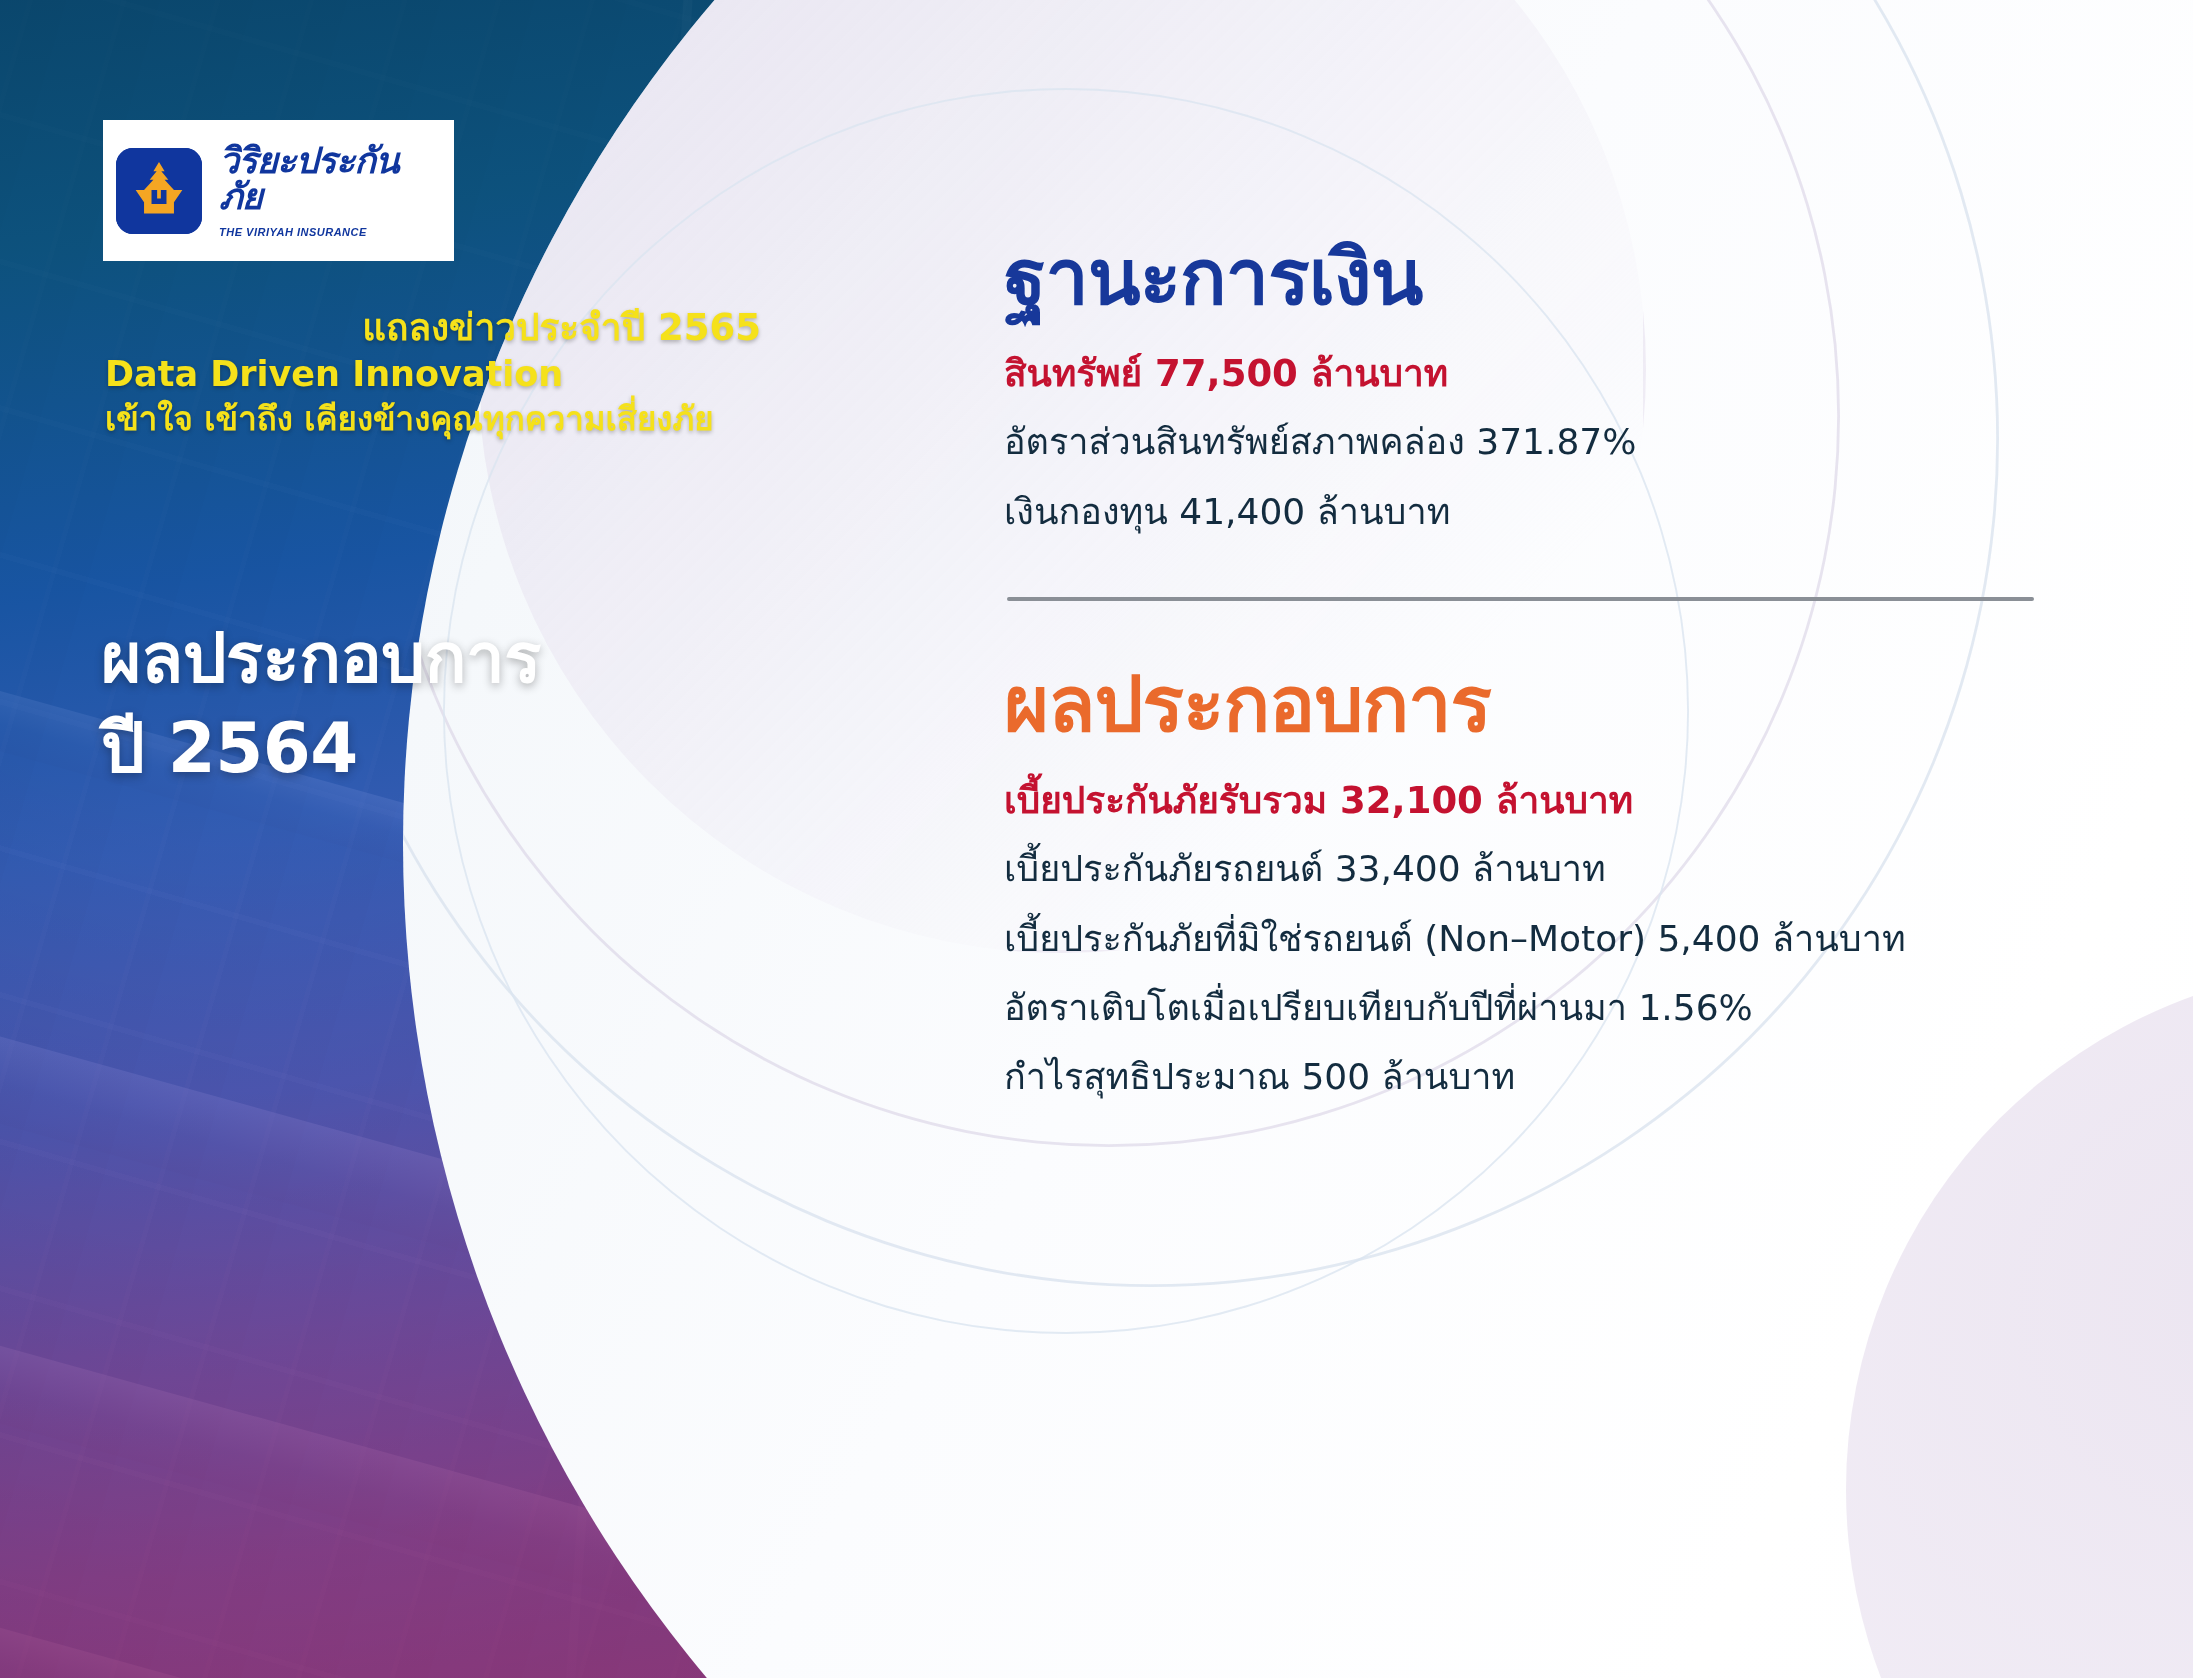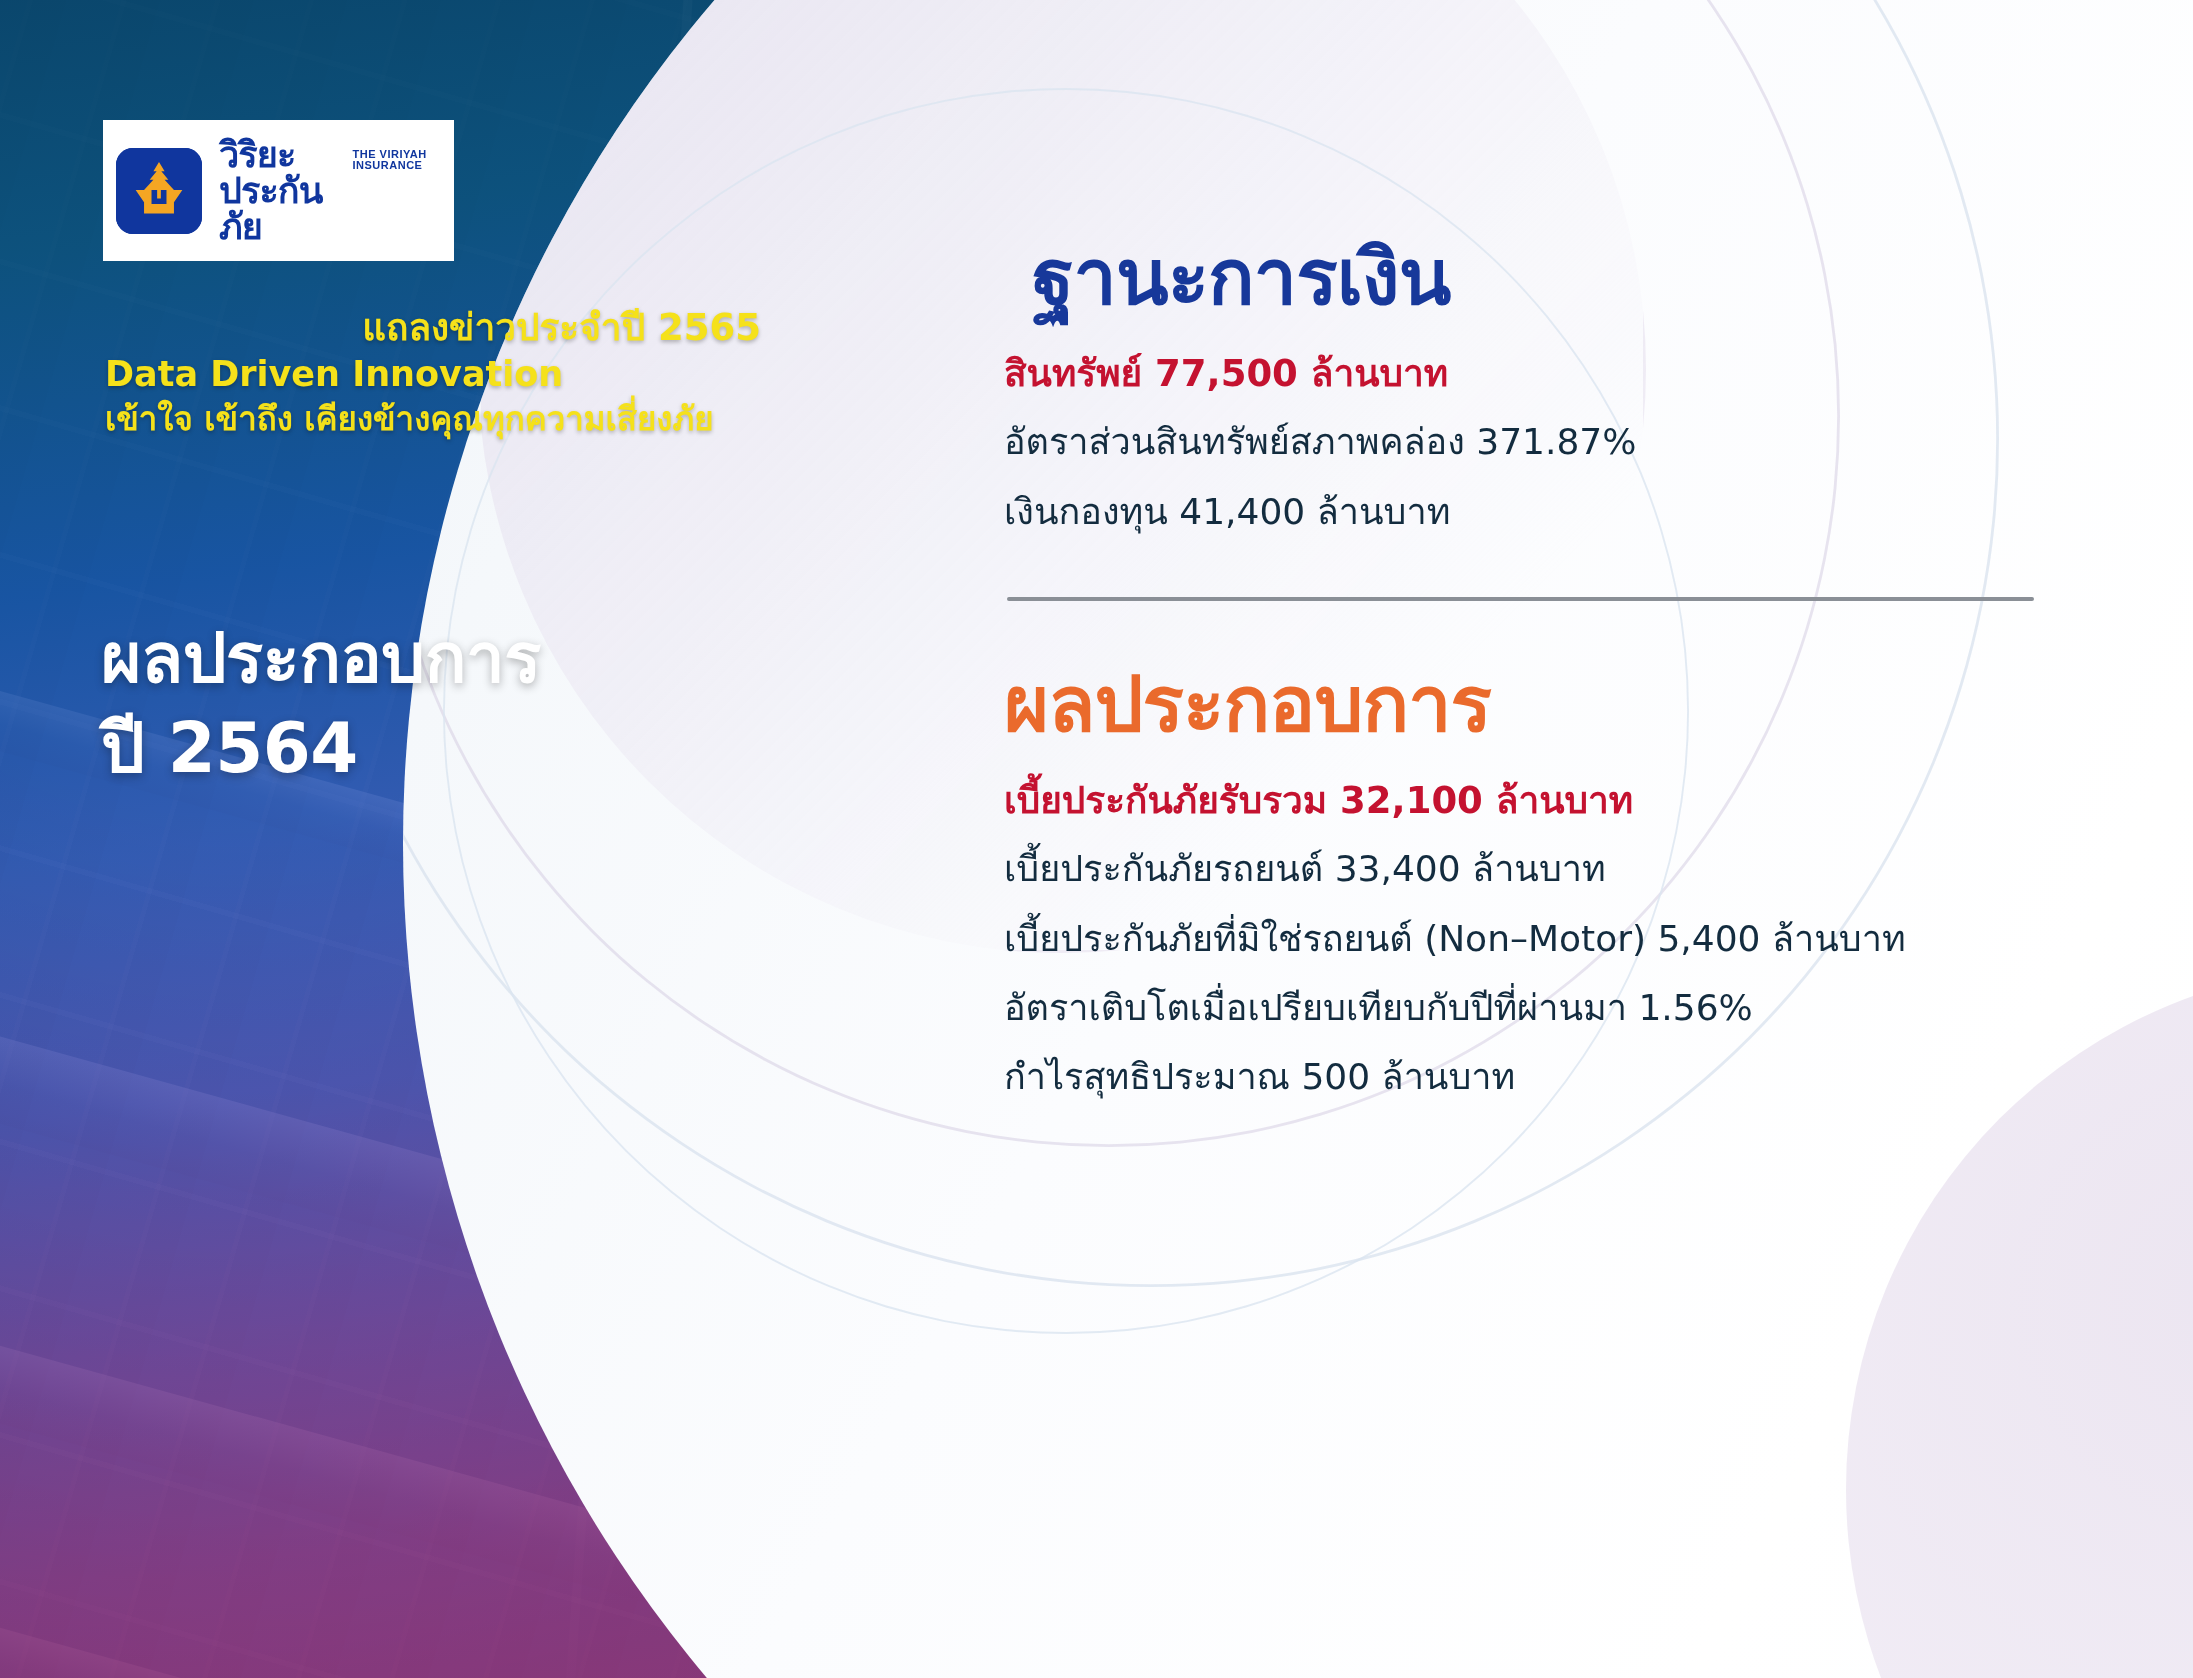--- a/index.html
+++ b/index.html
@@ -109,21 +109,21 @@
     display:flex; align-items:center; gap:17px;
     padding:0 13px;
     box-sizing:border-box;
   }
   .logo-mark{
     width:86px; height:86px; flex:0 0 86px;
     border-radius:17px;
     background:#10369e;
     position:relative;
   }
-  .logo-wordmark{ display:flex; flex-direction:row; line-height:1; }
+  .logo-wordmark{ display:flex; flex-direction:column; line-height:1;font-style:italic; }
   .logo-th{
     color:#10369e; font-weight:bold; font-size:36px; letter-spacing:-0.9px;
     font-family:"DejaVu Sans","Liberation Sans",sans-serif;
   }
   .logo-en{
     color:#10369e; font-weight:bold; font-size:11px; letter-spacing:0.5px; margin-top:12px;
     font-family:"Liberation Sans",sans-serif;
   }
 
   .kicker{
@@ -158,21 +158,21 @@
     width:1106px;
   }
   .sec-head{
     font-family:"DejaVu Sans","Liberation Sans",sans-serif;
     font-weight:bold;
     font-size:77px;
     line-height:1.15;
     letter-spacing:-0.9px;
     margin:0;
   }
-  .sec-head.blue{ color:#17389a;margin-left:28px; }
+  .sec-head.blue{ color:#17389a; }
   .sec-head.orange{ color:#ea6a2c; }
 
   .lead{
     font-family:"DejaVu Sans","Liberation Sans",sans-serif;
     font-weight:bold;
     font-size:37px;
     color:#c41230;
     margin:28px 0 0 0;
     line-height:1.25;
   }

